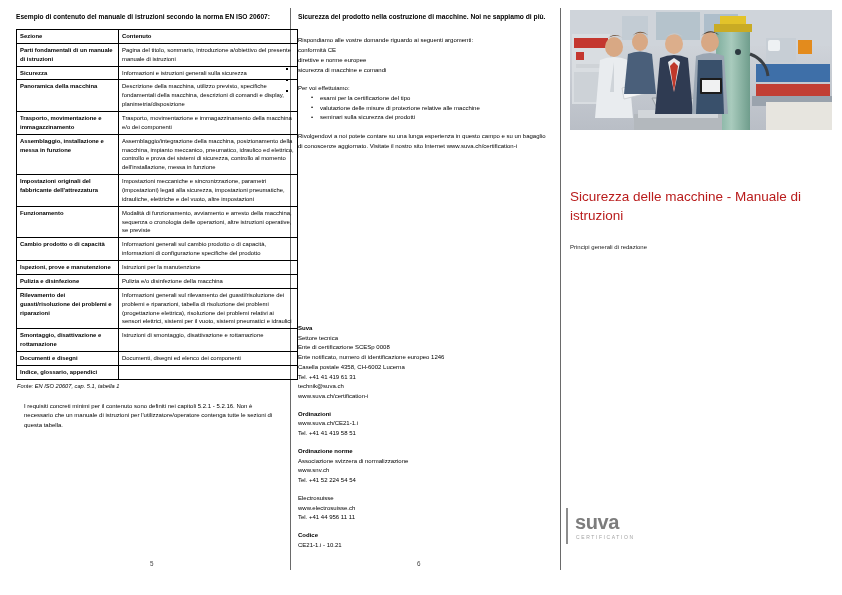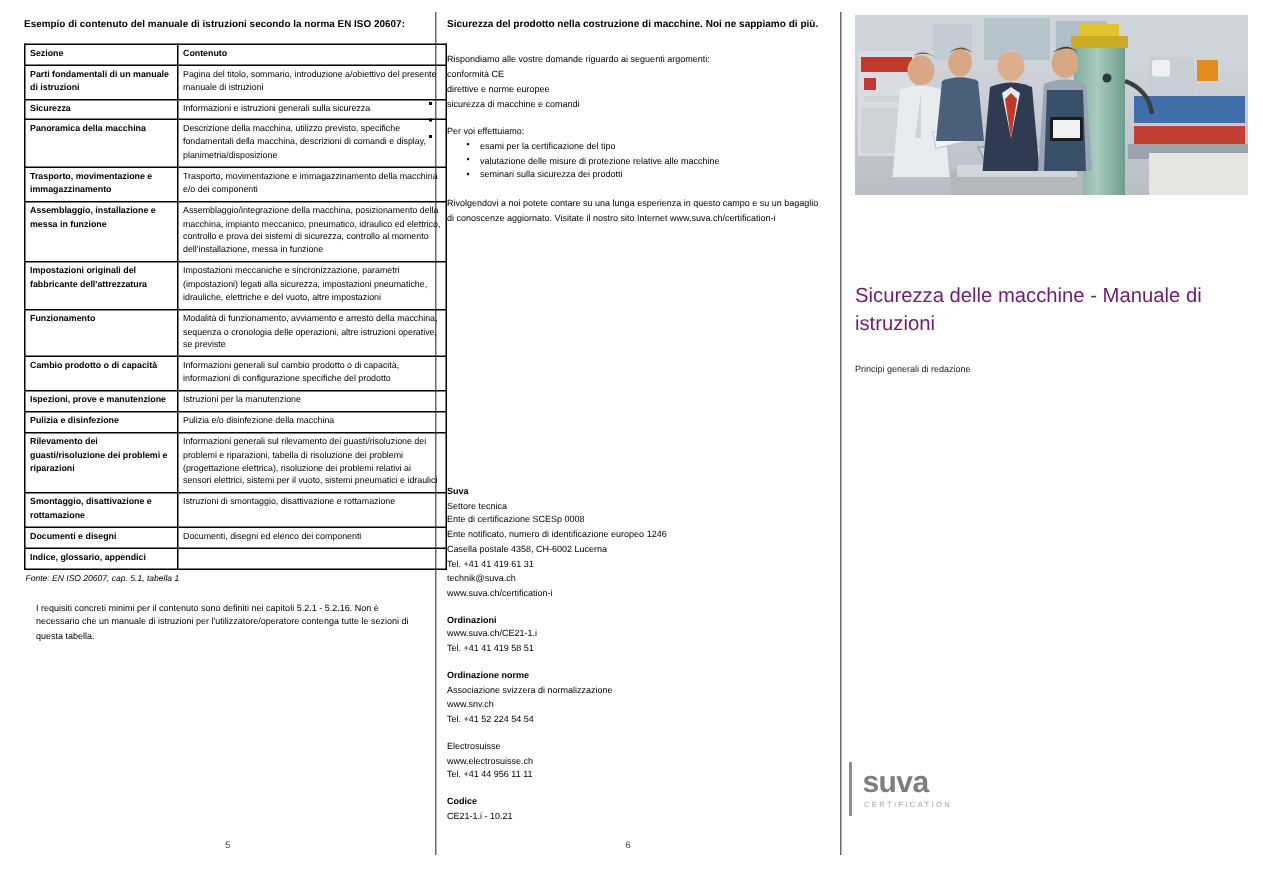--- a/index.html
+++ b/index.html
@@ -166,21 +166,21 @@
     overflow: hidden;
     background: #c9ccd1;
   }
   .cover-photo svg { display: block; }
 
   .cover-title {
     margin-top: 57px;
     font-size: 13.5px;
     line-height: 1.42;
     font-weight: normal;
-    color: #701a75;
+    color: #b91c1c;
   }
   .cover-sub {
     margin-top: 19px;
     font-size: 6px;
     color: #1a1a1a;
   }
 
   .logo-block {
     position: absolute;
     left: 566px; top: 512px;

